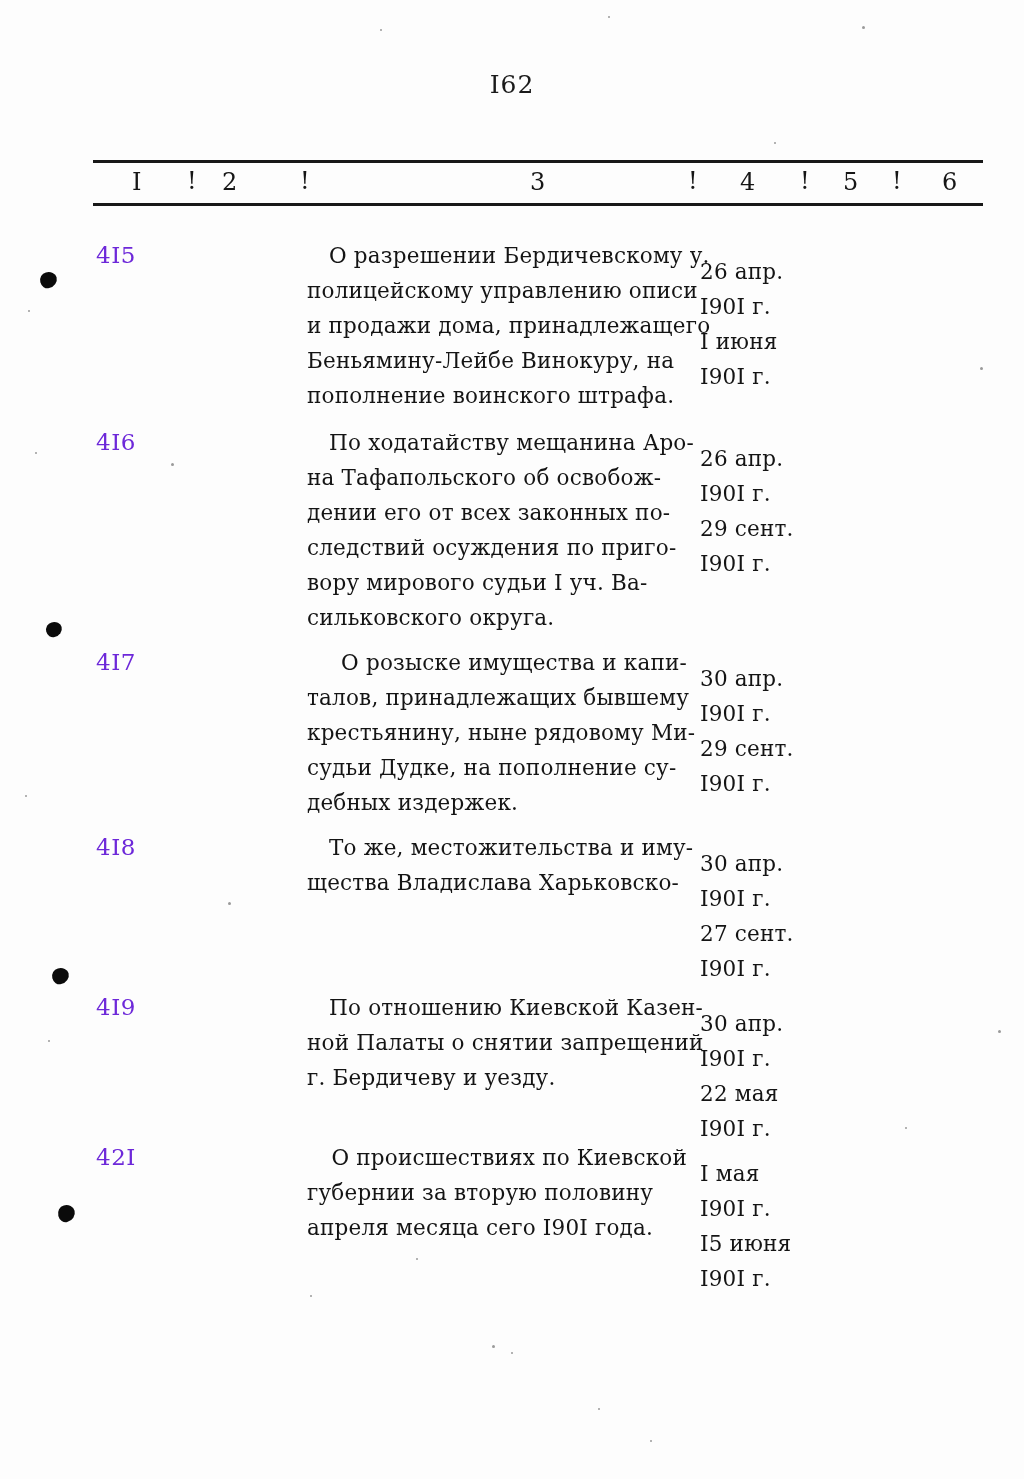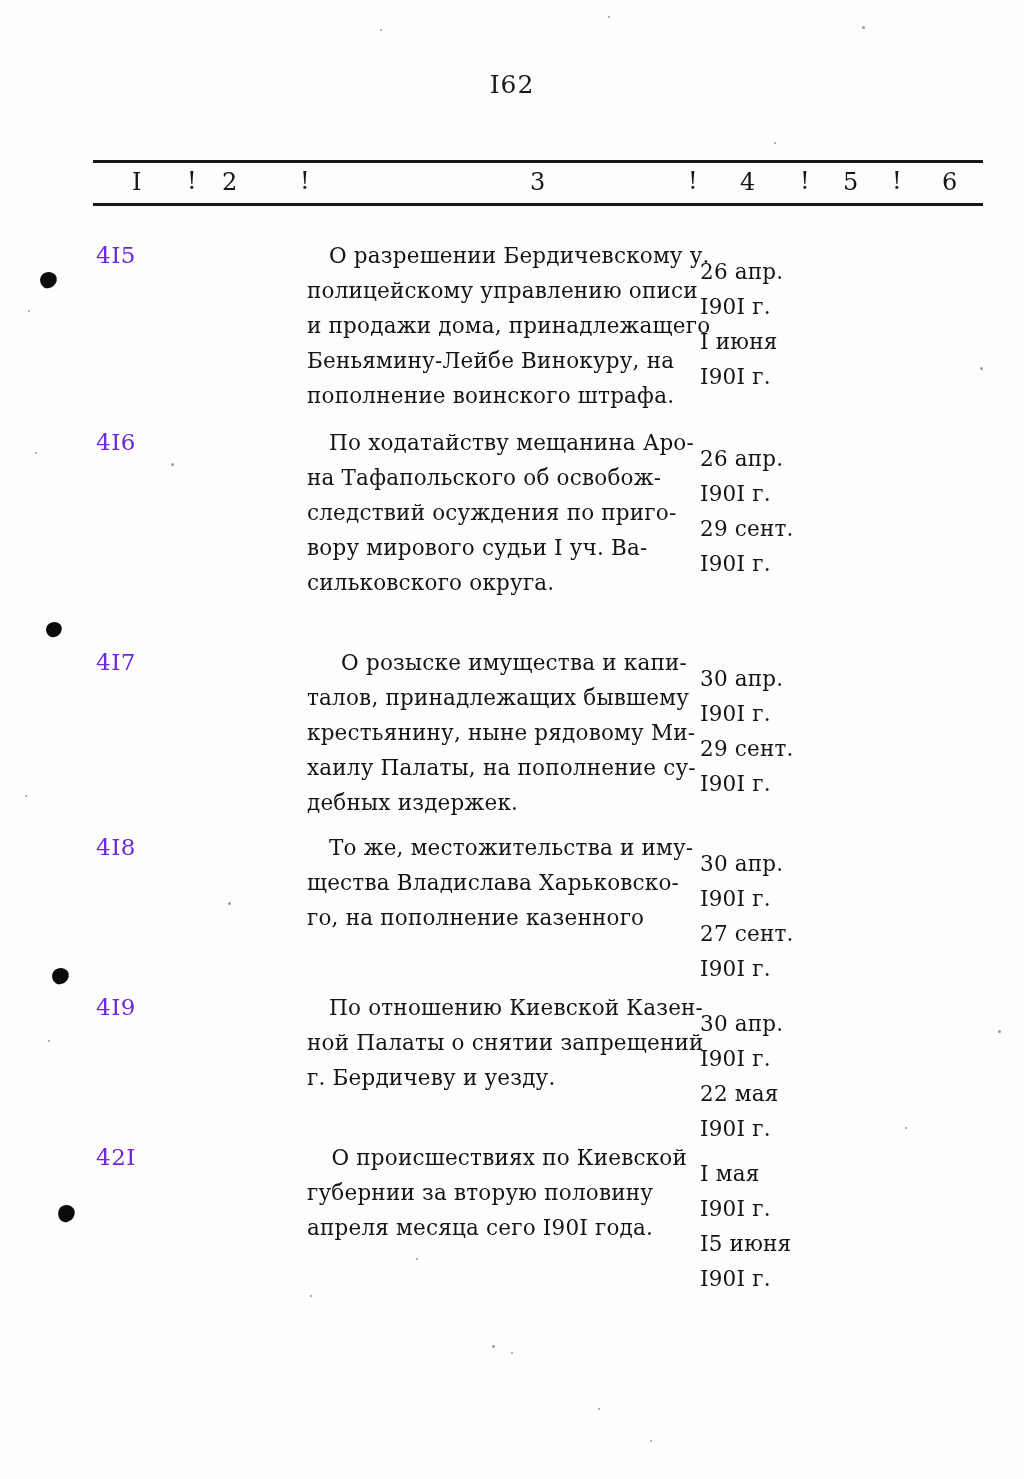--- a/index.html
+++ b/index.html
@@ -185,53 +185,53 @@
           <span class="ln">I90I г.</span>
           <span class="ln">I июня</span>
           <span class="ln">I90I г.</span>
         </div>
       </div>
       <div class="entry" style="top: 425px;">
         <div class="entry-number">4I6</div>
         <div class="entry-body">
           <span class="ln indent">По ходатайству мещанина Аро-</span>
           <span class="ln">на Тафапольского об освобож-</span>
+          <span class="ln">дении его от всех законных по-</span>
           <span class="ln">следствий осуждения по приго-</span>
           <span class="ln">вору мирового судьи I уч. Ва-</span>
           <span class="ln">сильковского округа.</span>
         </div>
         <div class="entry-dates">
           <span class="ln">26 апр.</span>
           <span class="ln">I90I г.</span>
           <span class="ln">29 сент.</span>
           <span class="ln">I90I г.</span>
         </div>
       </div>
       <div class="entry" style="top: 645px;">
         <div class="entry-number">4I7</div>
         <div class="entry-body">
           <span class="ln indent">О розыске имущества и капи-</span>
           <span class="ln">талов, принадлежащих бывшему</span>
           <span class="ln">крестьянину, ныне рядовому Ми-</span>
-          <span class="ln">хаилу Палаты, на пополнение су-</span>
+          <span class="ln">судьи Дудке, на пополнение су-</span>
           <span class="ln">дебных издержек.</span>
         </div>
         <div class="entry-dates">
           <span class="ln">30 апр.</span>
           <span class="ln">I90I г.</span>
           <span class="ln">29 сент.</span>
           <span class="ln">I90I г.</span>
         </div>
       </div>
       <div class="entry" style="top: 830px;">
         <div class="entry-number">4I8</div>
         <div class="entry-body">
           <span class="ln indent">То же, местожительства и иму-</span>
           <span class="ln">щества Владислава Харьковско-</span>
-          <span class="ln">го, на пополнение казенного</span>
         </div>
         <div class="entry-dates">
           <span class="ln">30 апр.</span>
           <span class="ln">I90I г.</span>
           <span class="ln">27 сент.</span>
           <span class="ln">I90I г.</span>
         </div>
       </div>
       <div class="entry" style="top: 990px;">
         <div class="entry-number">4I9</div>

